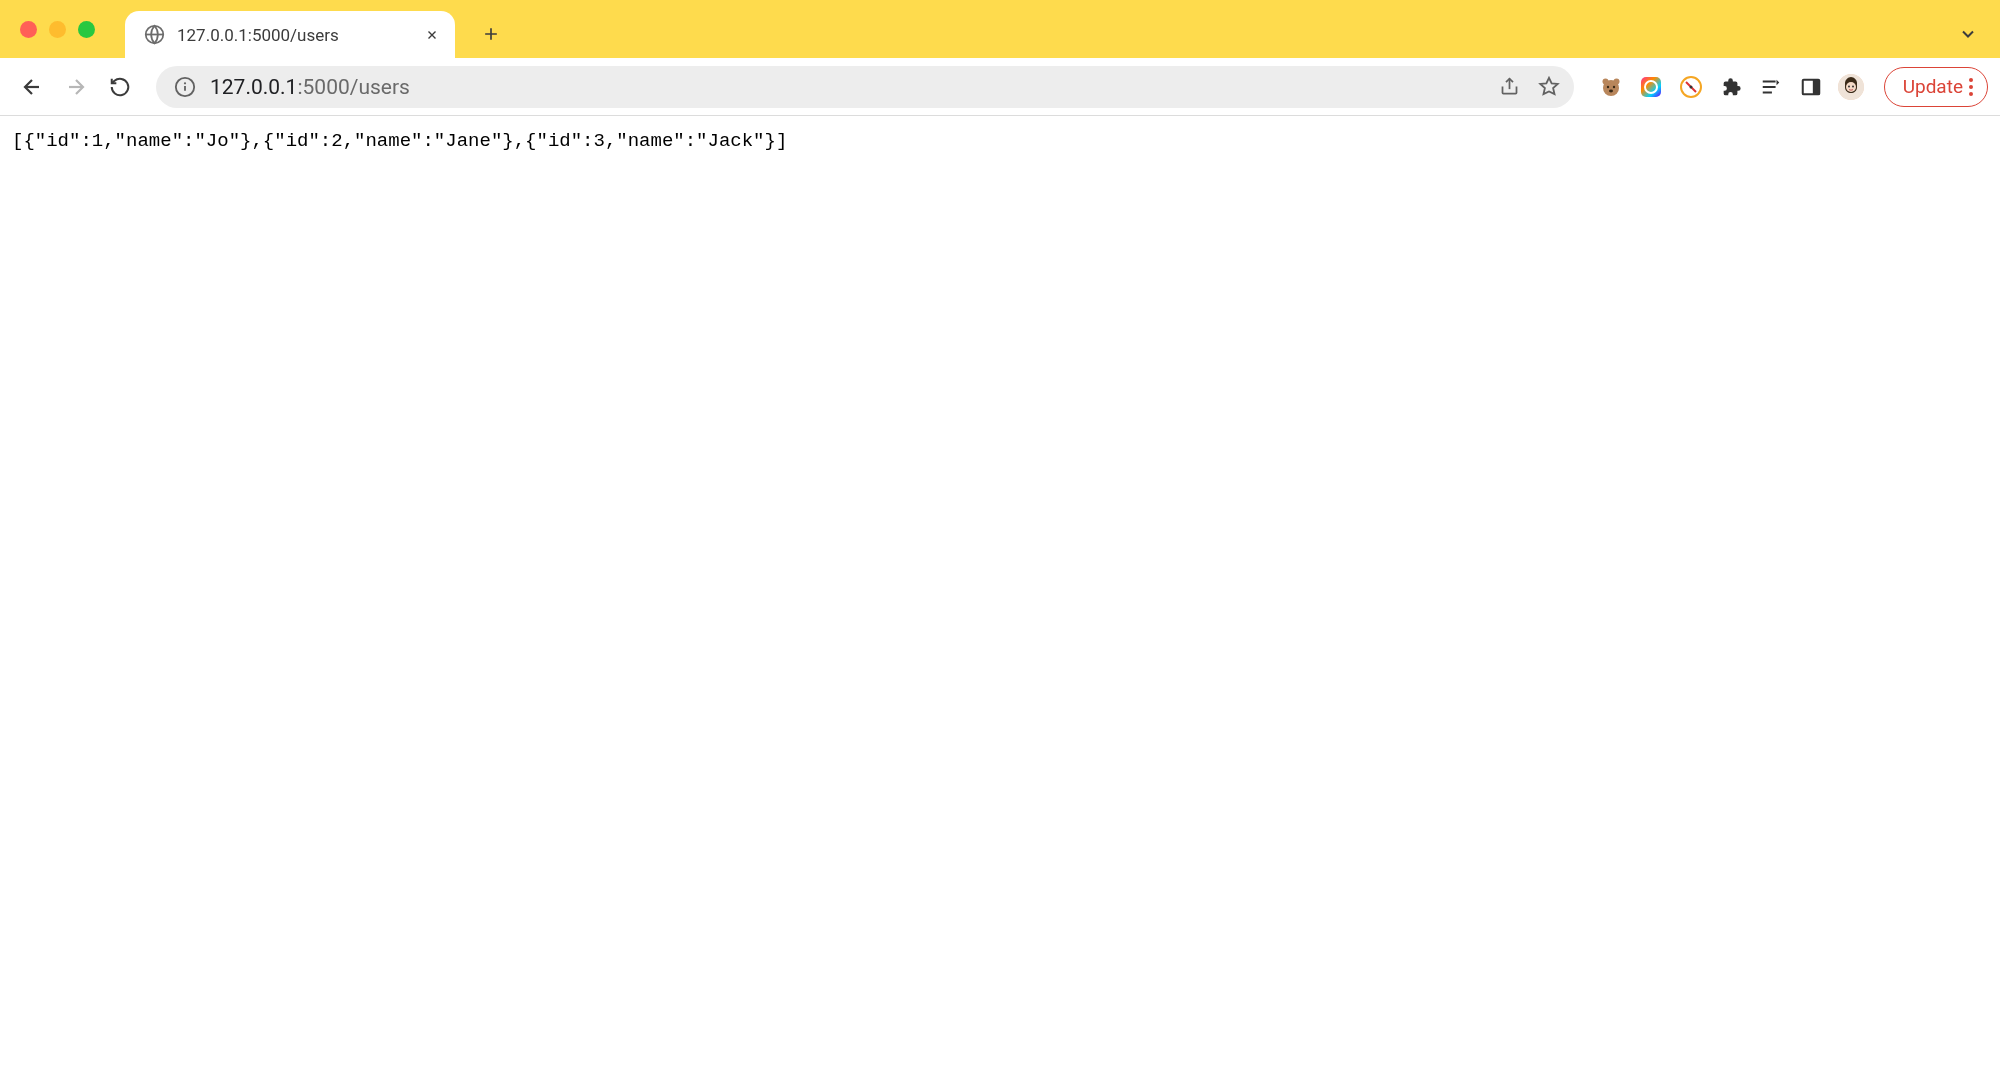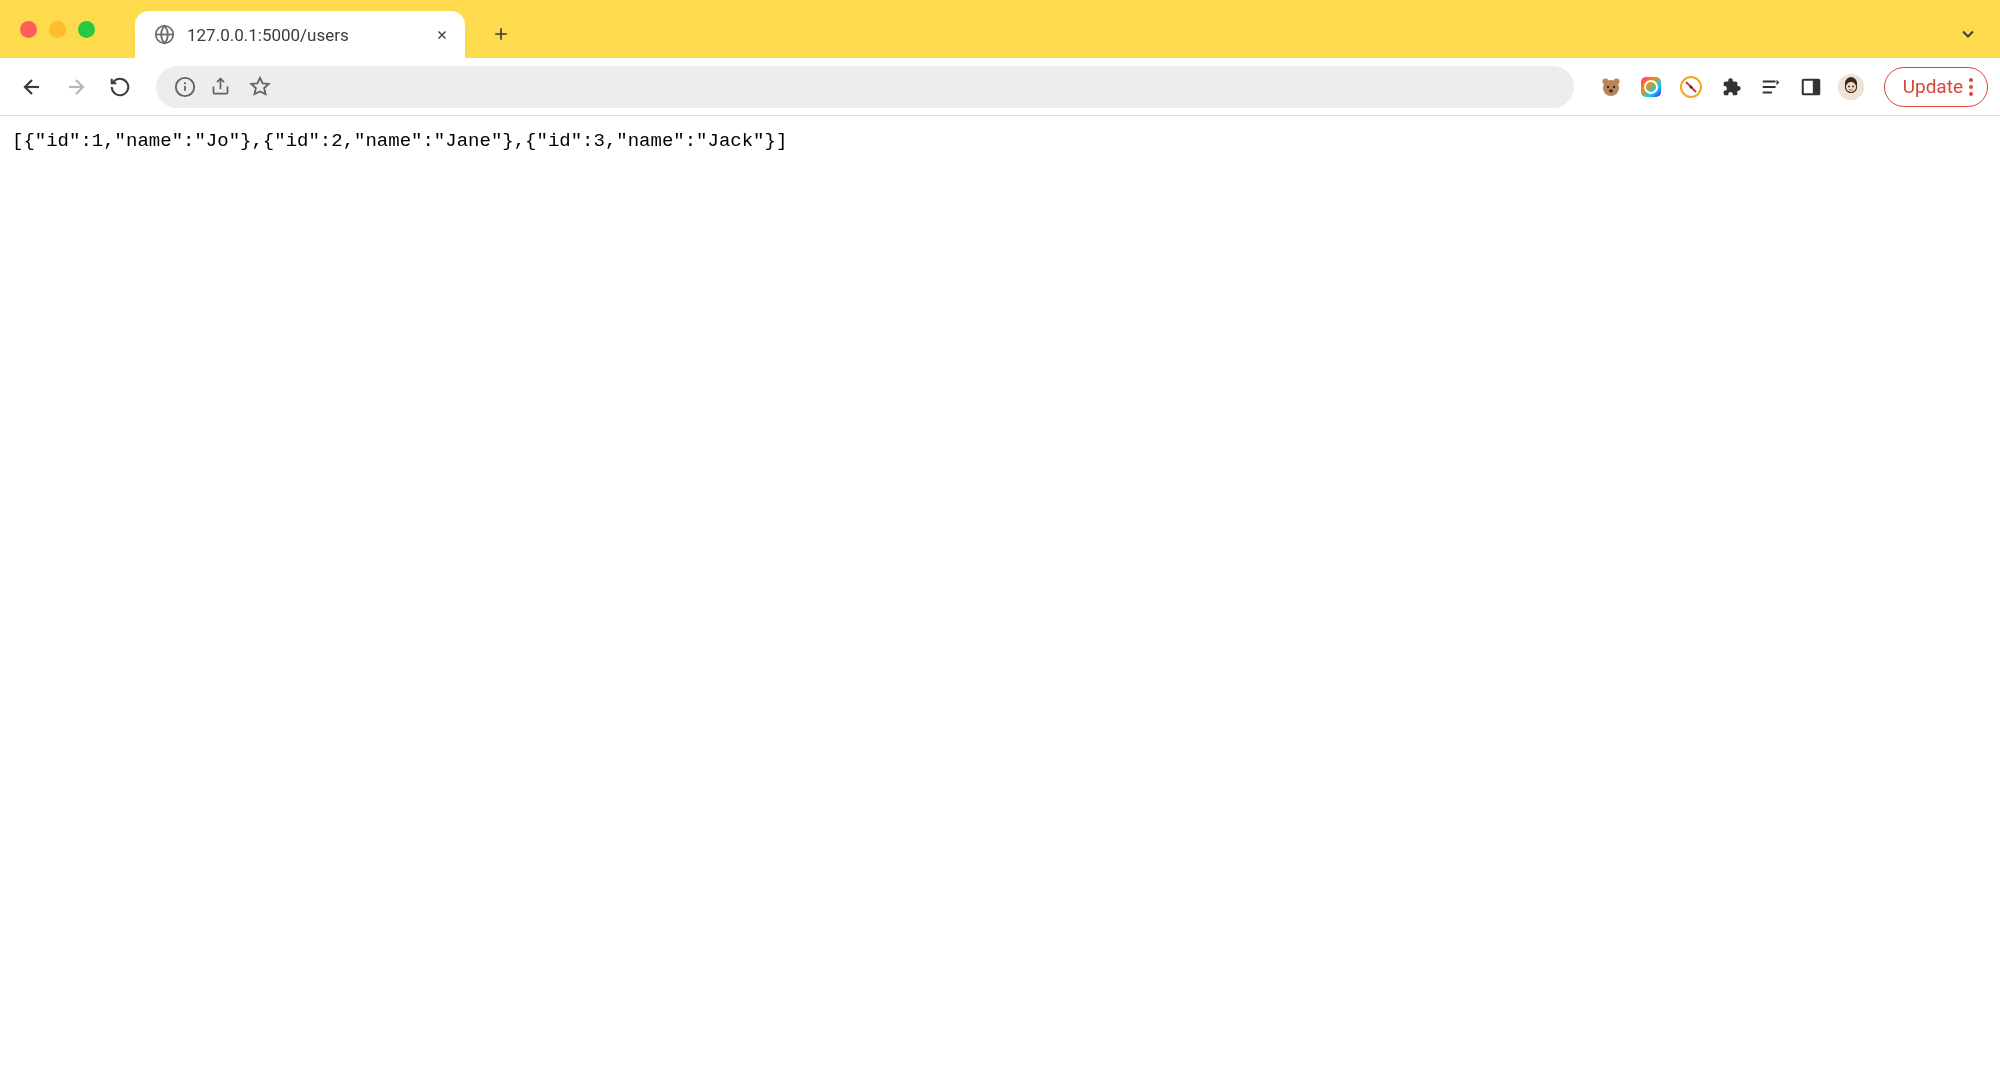--- a/index.html
+++ b/index.html
@@ -9,21 +9,21 @@
     font-family: -apple-system, BlinkMacSystemFont, "Segoe UI", Roboto, Helvetica, Arial, sans-serif;
     background: #ffffff;
     overflow: hidden;
   }
   
   .titlebar {
     background: #fedb4d;
     height: 58px;
     display: flex;
     align-items: flex-end;
-    padding-left: 22px;
+    padding-left: 12px;
     position: relative;
   }
   .traffic-lights {
     position: absolute;
     left: 20px;
     top: 21px;
     display: flex;
     gap: 12px;
   }
   .tl {
@@ -238,20 +238,24 @@
     </svg>
   </div>
 
   <div class="omnibox">
     <span class="info-icon">
       <svg width="22" height="22" viewBox="0 0 24 24" stroke="currentColor" stroke-width="2" fill="none">
         <circle cx="12" cy="12" r="10"></circle>
         <path d="M12 16v-5"></path>
           <circle cx="12" cy="8" r="1.2" fill="currentColor" stroke="none"></circle>
       </svg>
+    </span>
+    <span class="url">
+      <span class="host">127.0.0.1</span>
+        <span class="path">:5000/users</span>
     </span>
     <span class="omnibox-right">
       <span class="omni-icon">
         <svg width="21" height="21" viewBox="0 0 24 24" stroke="currentColor" stroke-width="2" fill="none">
           <path d="M4 12v7a1 1 0 0 0 1 1h14a1 1 0 0 0 1-1v-7"></path>
           <path d="M12 3v12"></path>
             <path d="M8 7l4-4 4 4"></path>
         </svg>
       </span>
       <span class="omni-icon">

